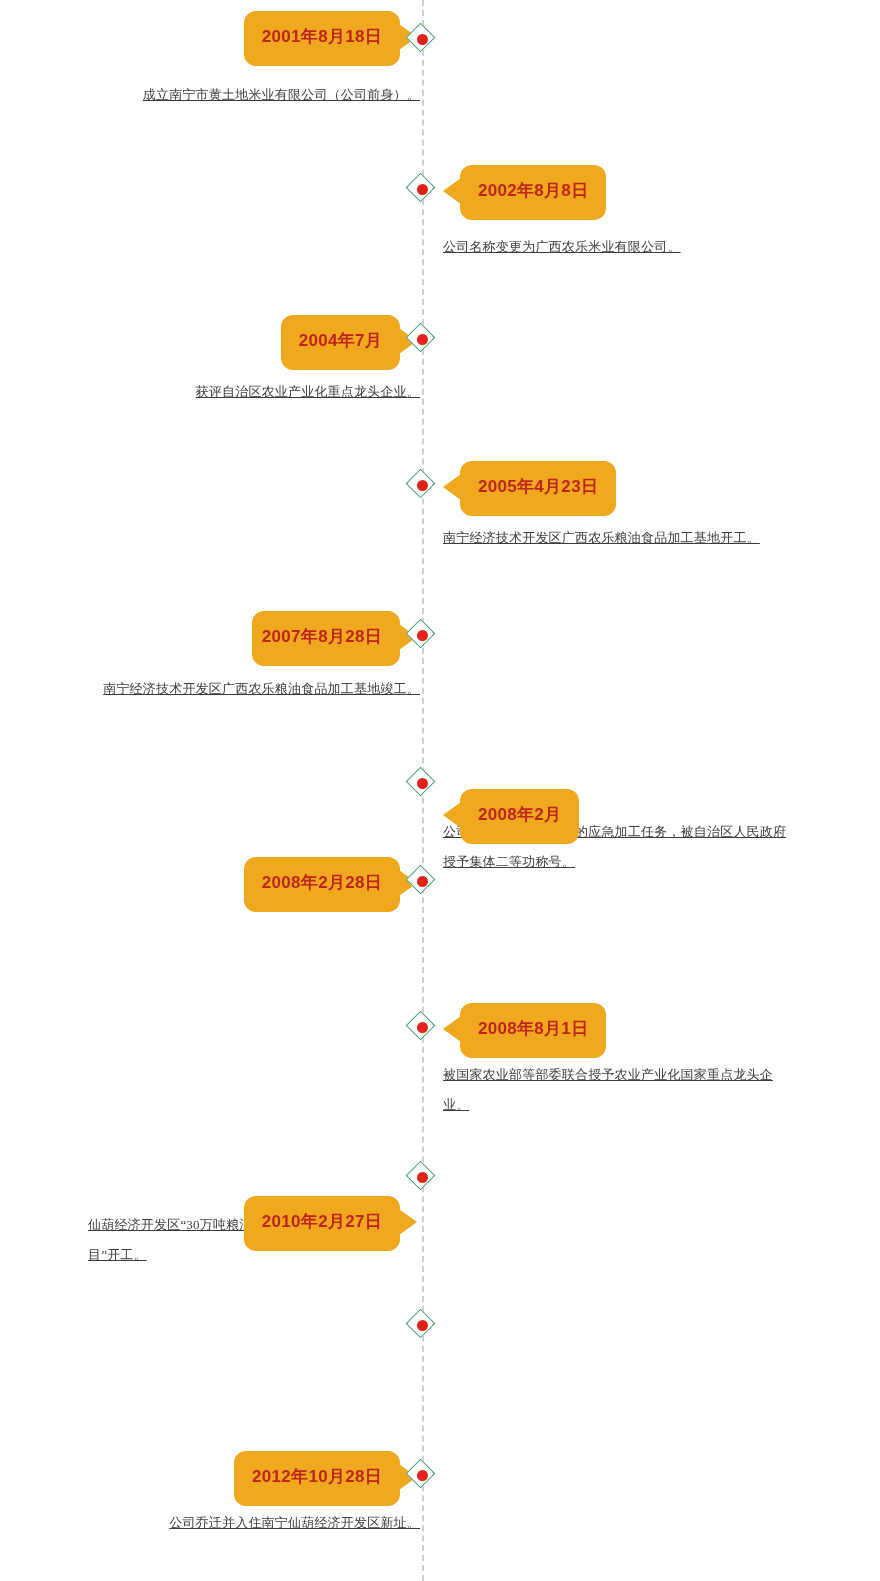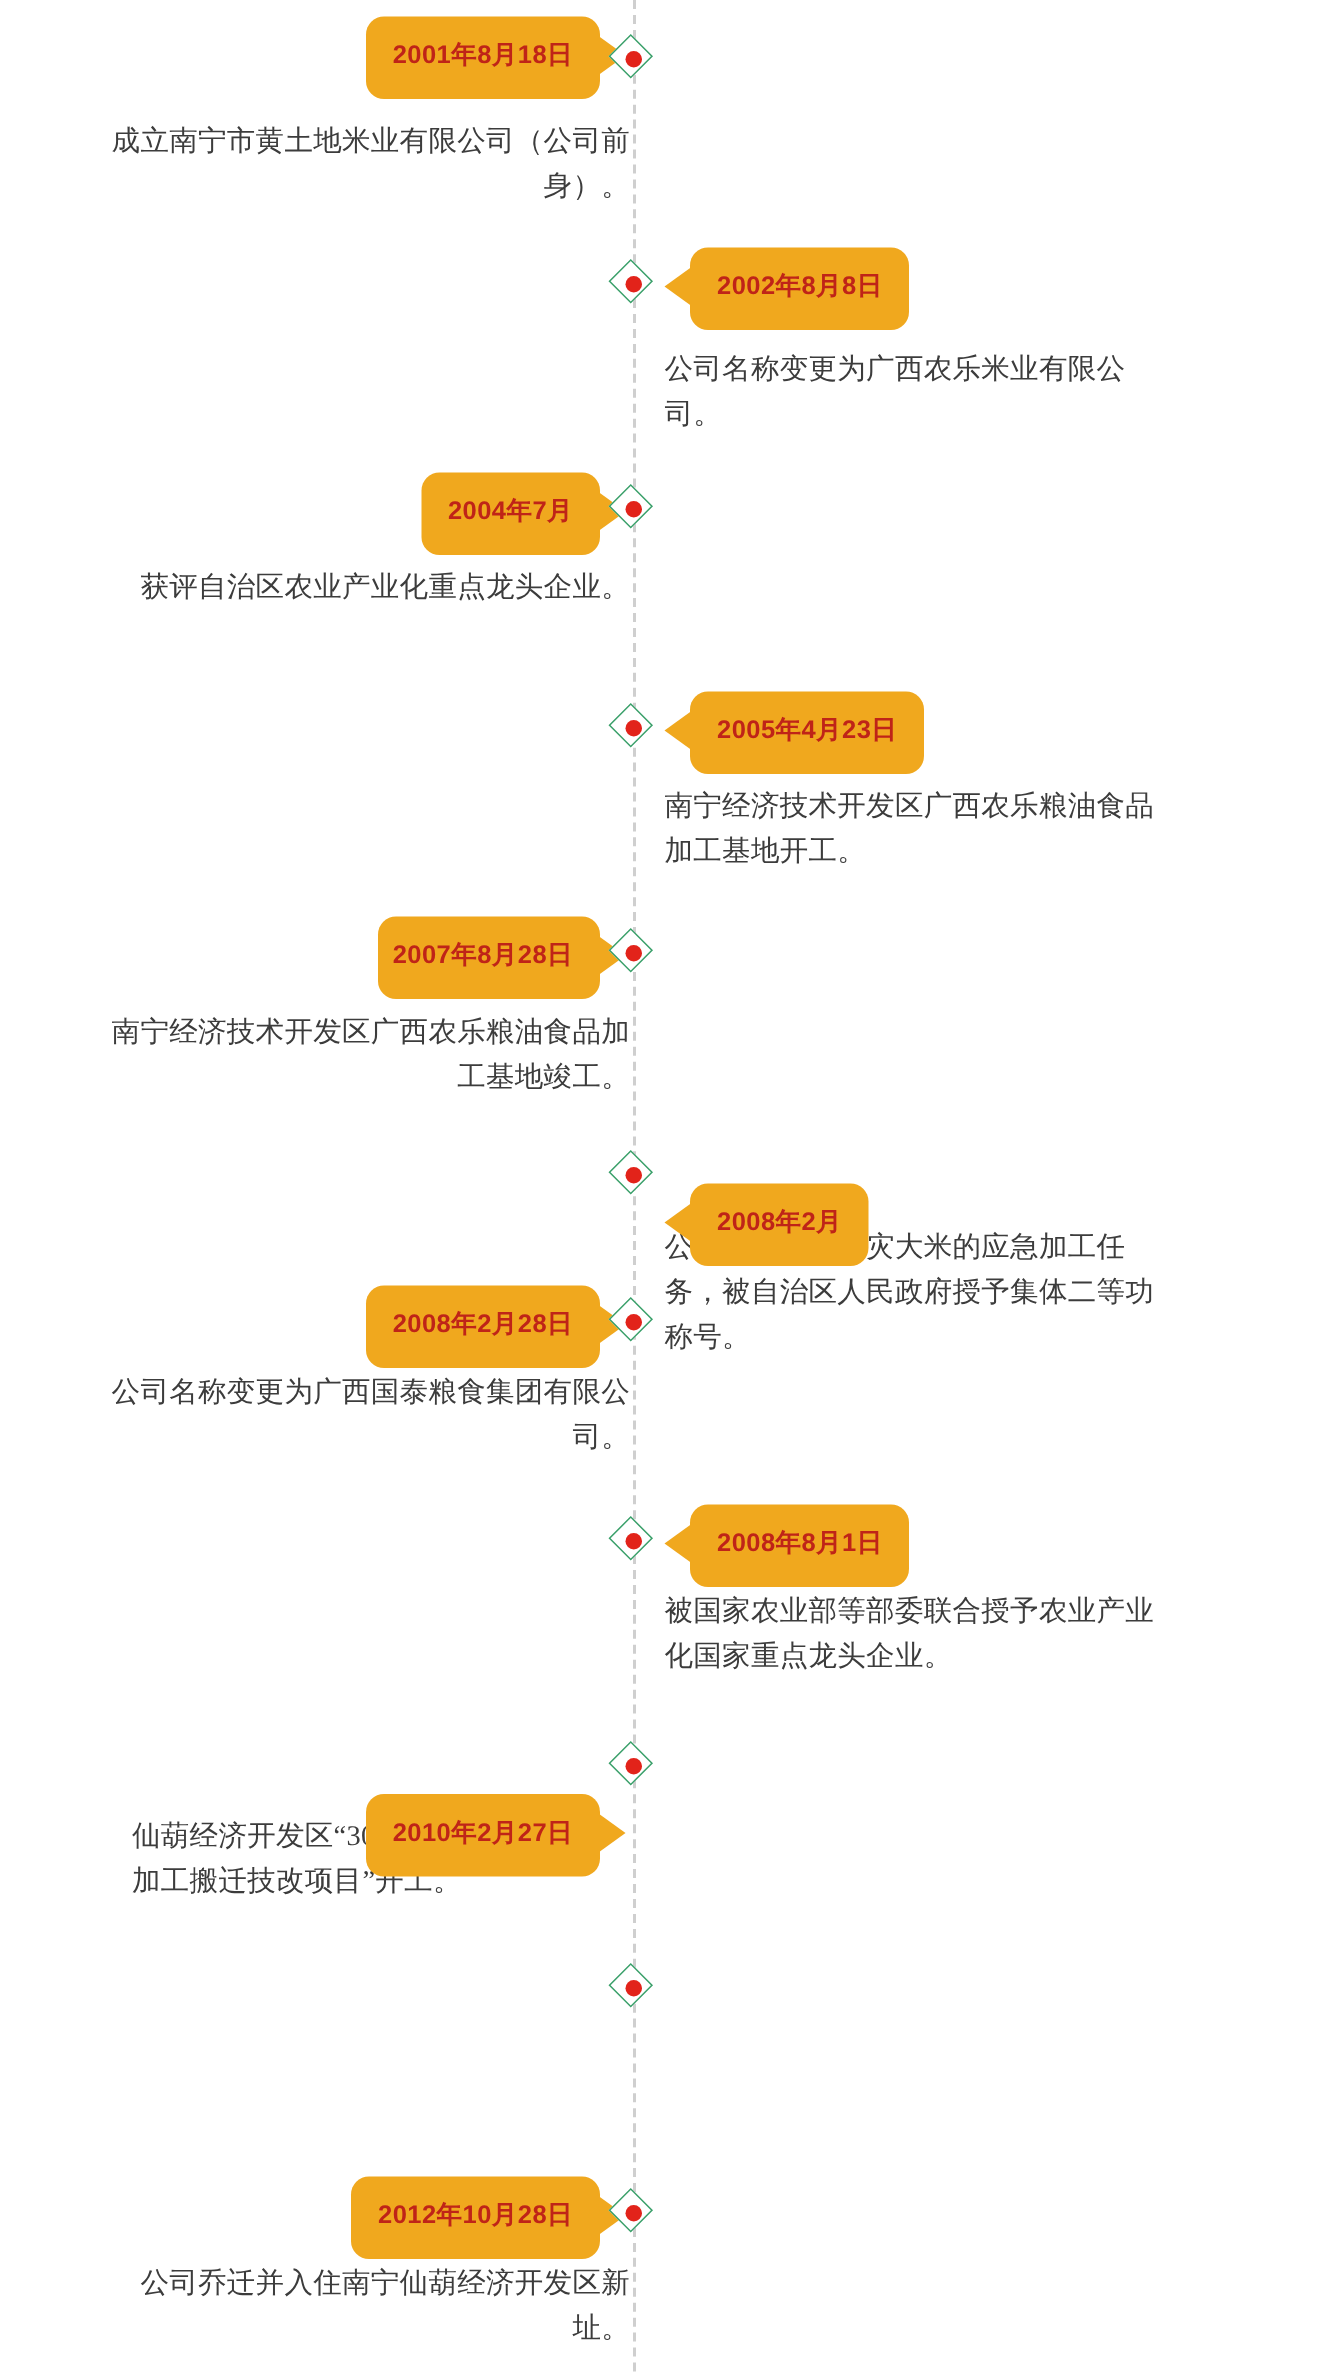--- a/index.html
+++ b/index.html
@@ -101,24 +101,25 @@
     width: 0;
     height: 0;
     border-top: 13px solid transparent;
     border-bottom: 13px solid transparent;
     border-right: 18px solid #f0a81e;
   }
 
   
   .desc {
     position: absolute;
-    font-size: 19px;
+    font-size: 13px;
     line-height: 30px;
     color: #3c3c3c;
     letter-spacing: 0.2px;
+    text-decoration: underline;
   }
   .desc.left-side {
     left: 60px;
     width: 360px;
     text-align: right;
   }
   .desc.left-side.wrap {
     text-align: left;
     left: 88px;
     width: 332px;
@@ -170,21 +171,20 @@
       <div class="diamond"></div>
       <div class="dot"></div>
     </div>
     <div class="bubble right-side" style="top: 759px; left: 460px; right: auto; margin-top: 30px;">2008年2月</div>
     <div class="desc right-side" style="top: 817px;">公司顺利完成救灾大米的应急加工任务，被自治区人民政府授予集体二等功称号。</div>
     <div class="marker" style="top: 864px;">
       <div class="diamond"></div>
       <div class="dot"></div>
     </div>
     <div class="bubble left-side" style="top: 857px; right: 480px; left: auto; margin-left: 48px;">2008年2月28日</div>
-    <div class="desc left-side" style="top: 914px;">公司名称变更为广西国泰粮食集团有限公司。</div>
     <div class="marker" style="top: 1010px;">
       <div class="diamond"></div>
       <div class="dot"></div>
     </div>
     <div class="bubble right-side" style="top: 1003px; left: 460px; right: auto;">2008年8月1日</div>
     <div class="desc right-side" style="top: 1060px;">被国家农业部等部委联合授予农业产业化国家重点龙头企业。</div>
     <div class="marker" style="top: 1160px;">
       <div class="diamond"></div>
       <div class="dot"></div>
     </div>

